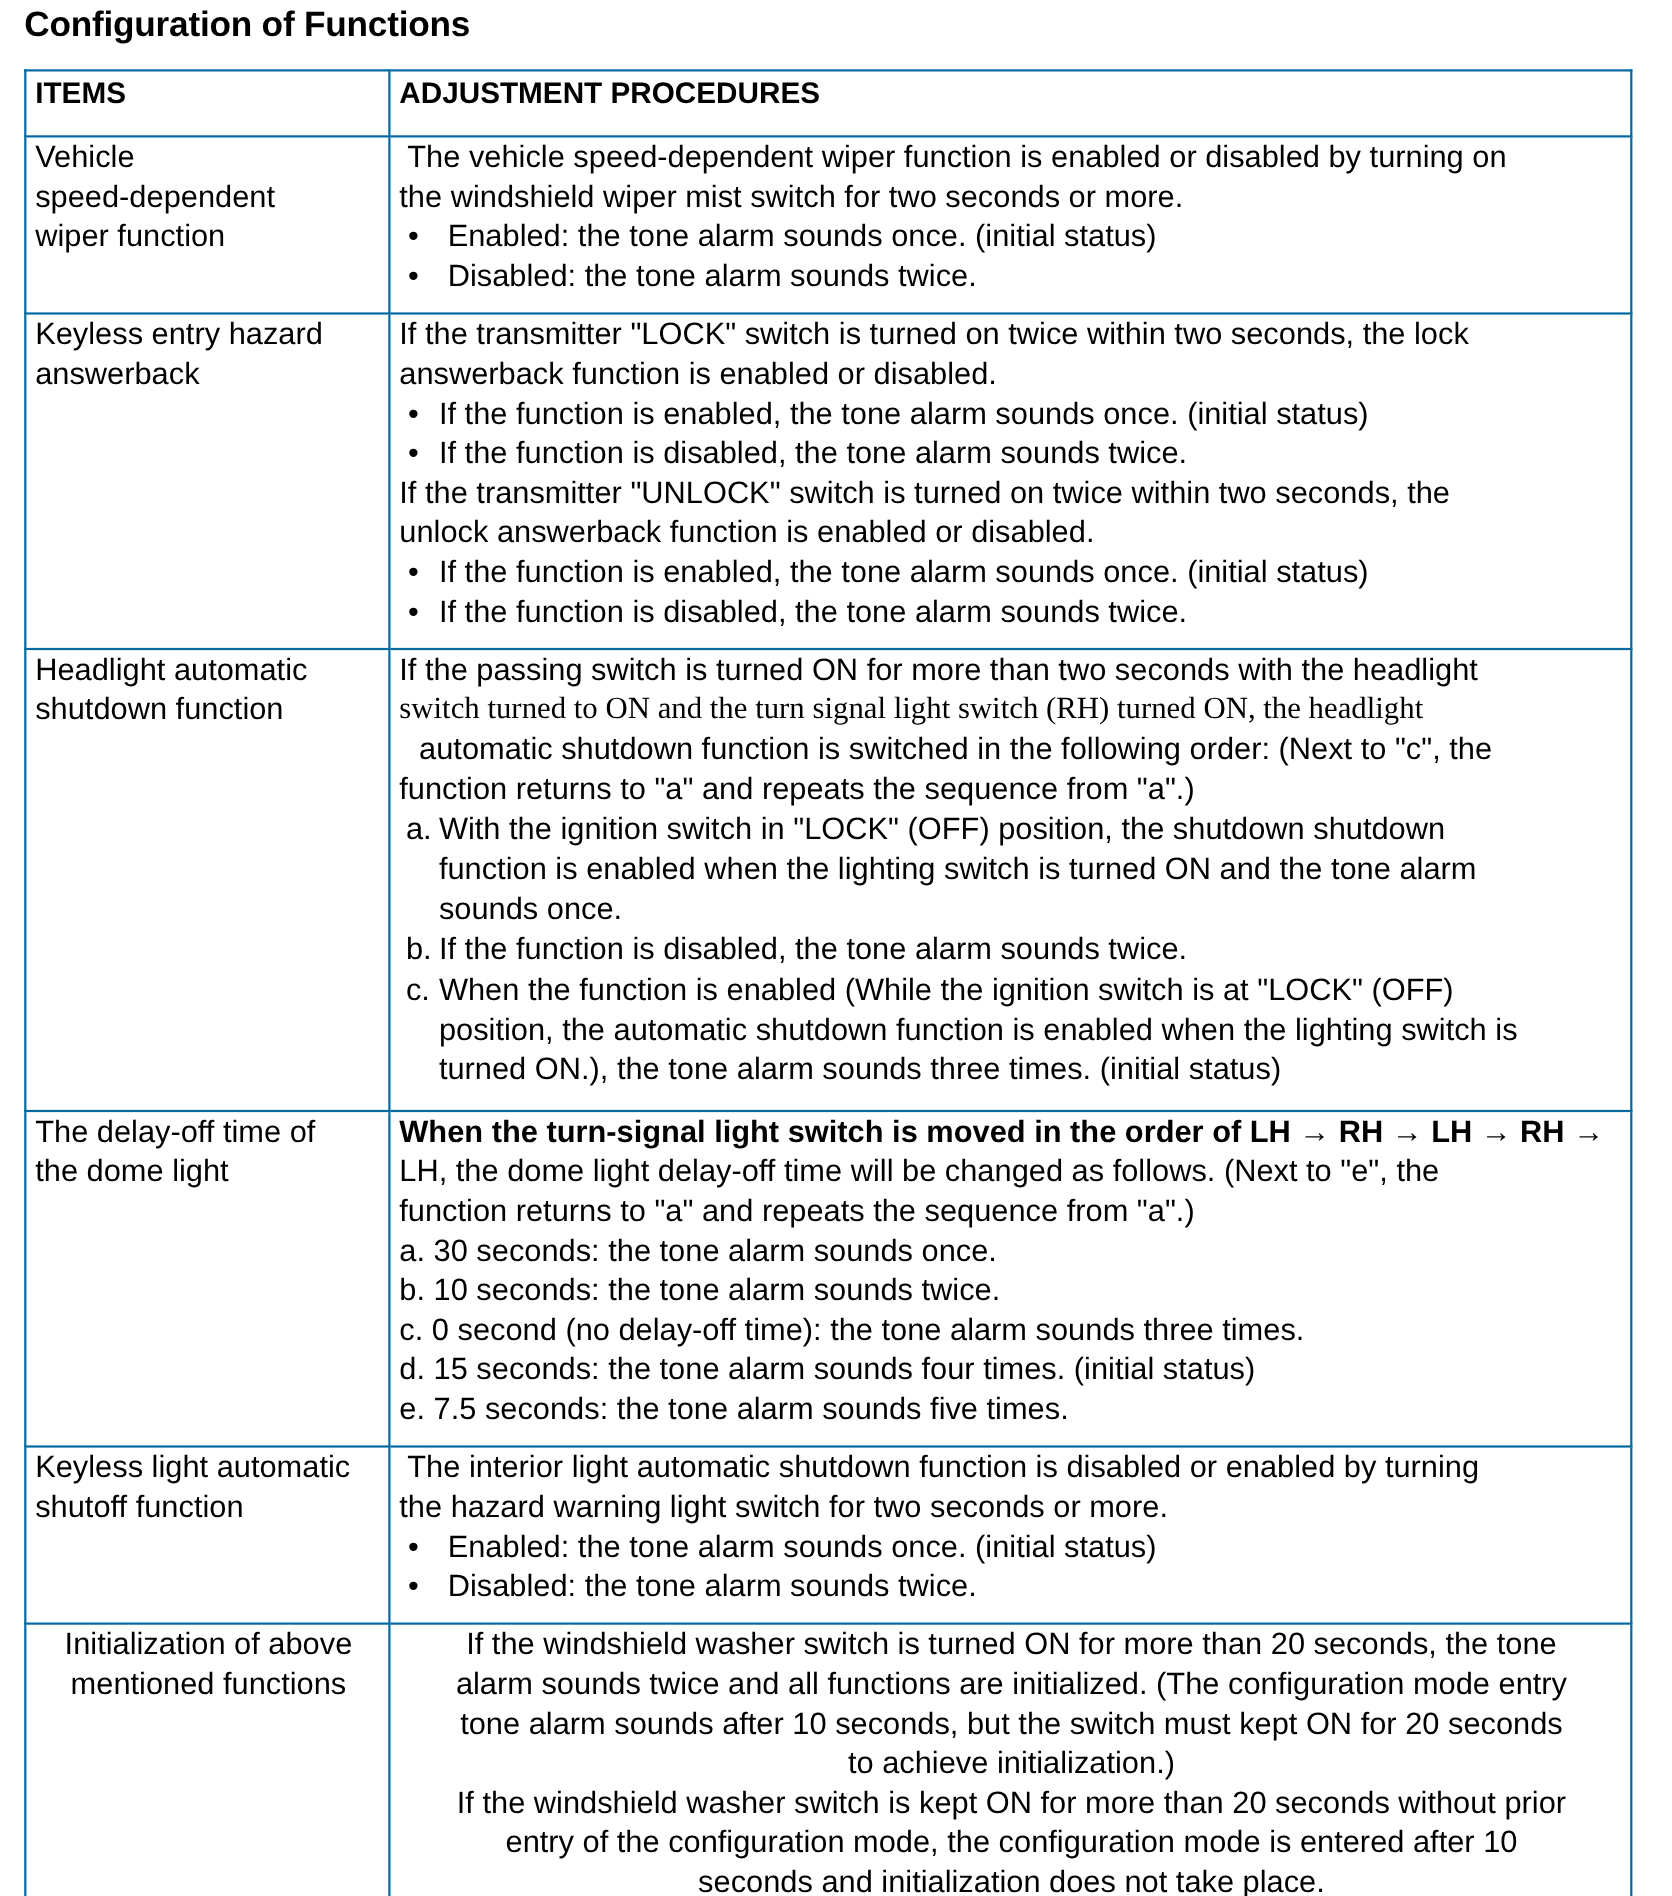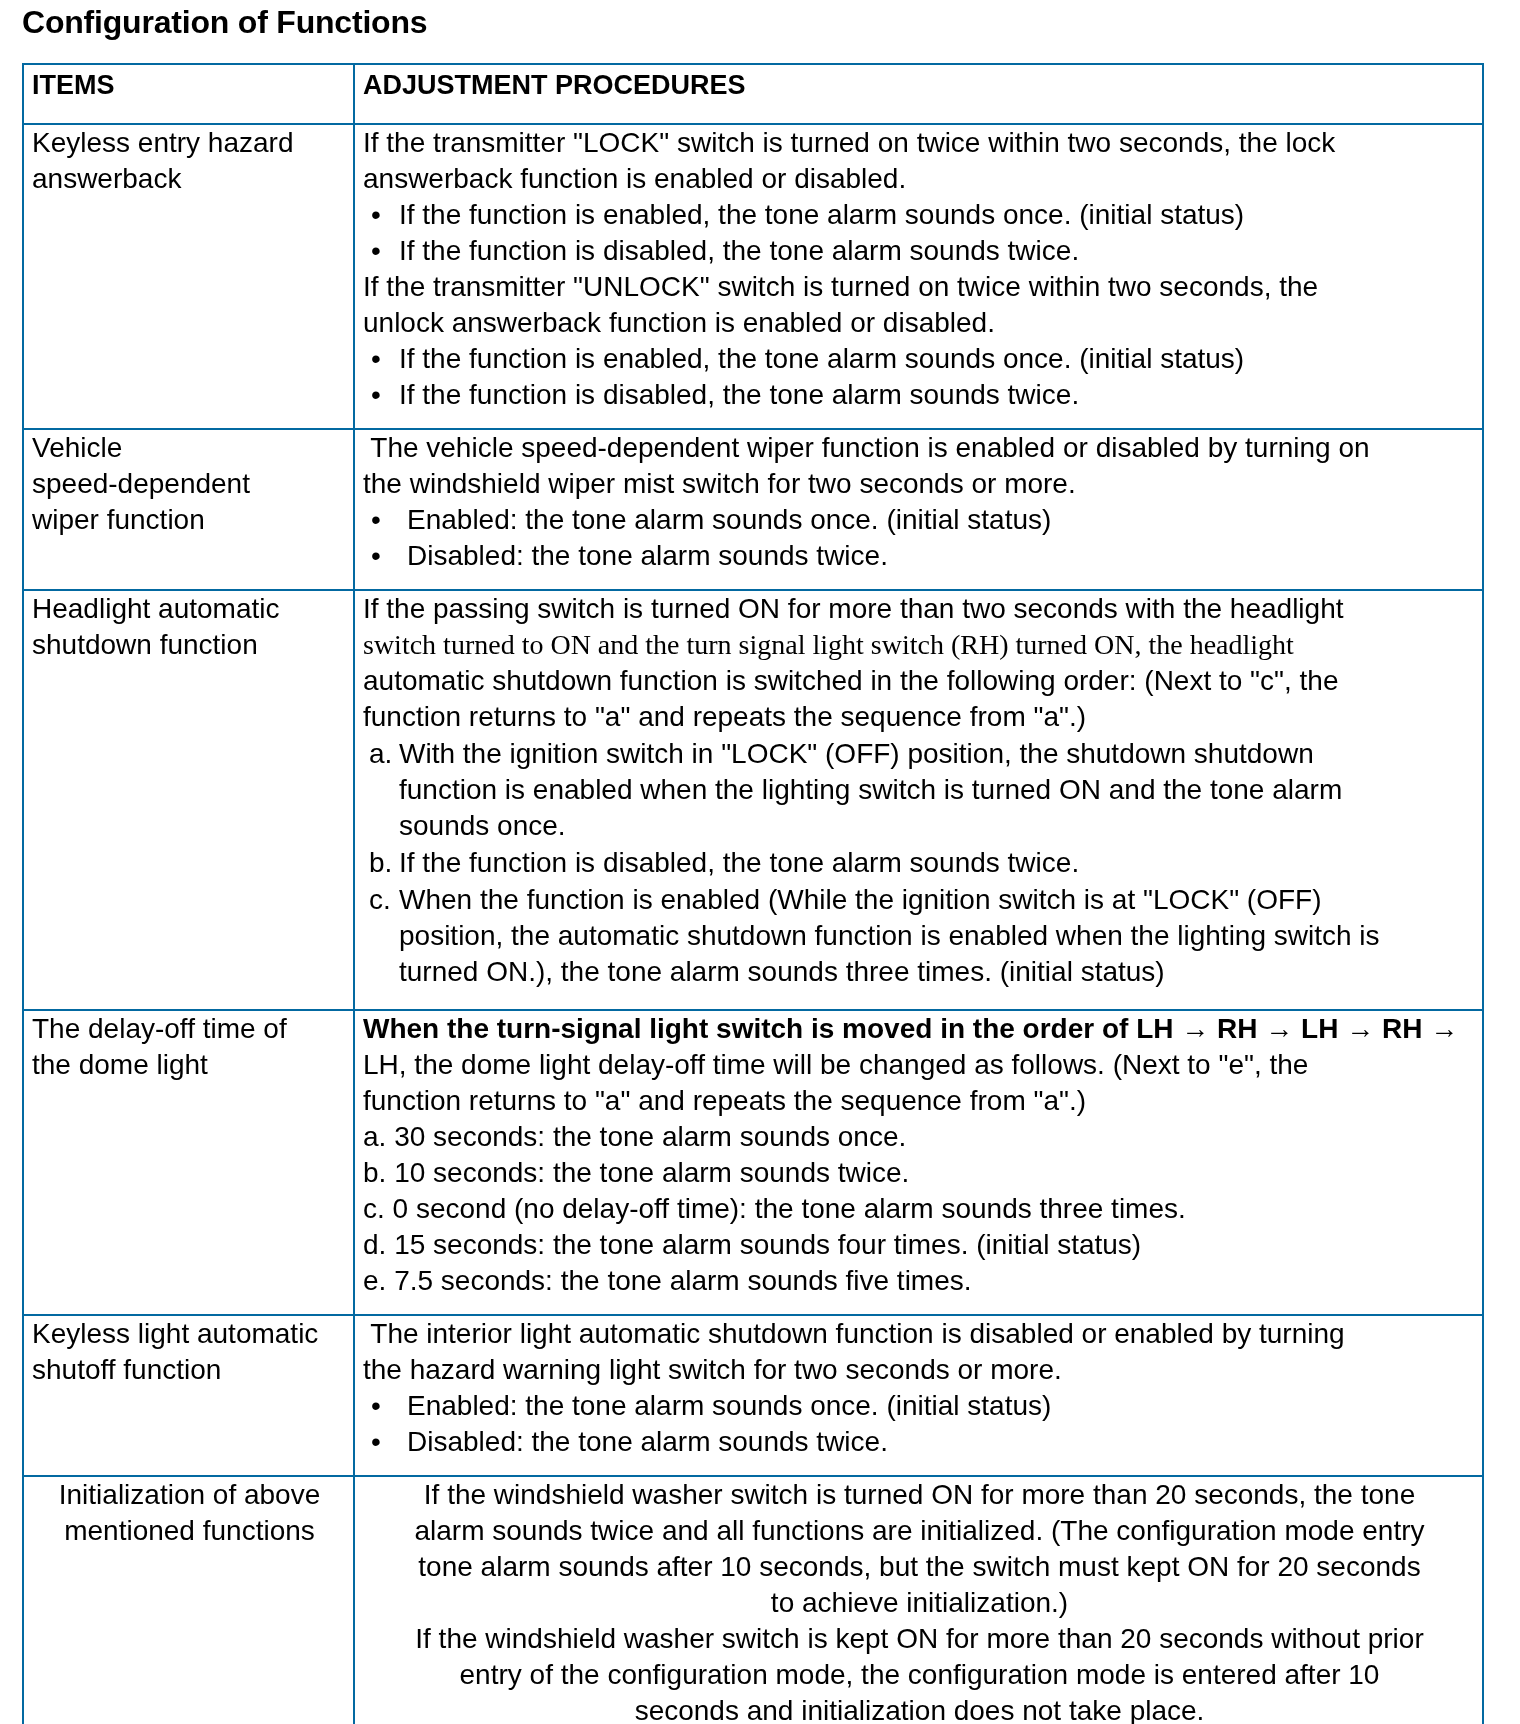--- a/index.html
+++ b/index.html
@@ -34,58 +34,58 @@
       <col class="c1">
       <col class="c2">
     </colgroup>
   <thead>
     <tr>
       <th>ITEMS</th>
       <th>ADJUSTMENT PROCEDURES</th>
     </tr>
   </thead>
   <tbody id="rows">
+      <tr style="height: 155px;">
+        <td class="item">
+          <span class="ln">Vehicle</span>
+          <span class="ln">speed-dependent</span>
+          <span class="ln">wiper function</span>
+        </td>
+        <td class="proc">
+          <span class="ln" style="white-space: pre;"> The vehicle speed-dependent wiper function is enabled or disabled by turning on</span>
+          <span class="ln" style="white-space: pre;">the windshield wiper mist switch for two seconds or more.</span>
+          <span class="bul bul2"><span class="dot">•</span><span>Enabled: the tone alarm sounds once. (initial status)</span></span>
+          <span class="bul bul2"><span class="dot">•</span><span>Disabled: the tone alarm sounds twice.</span></span>
+        </td>
+      </tr>
       <tr style="height: 299px;">
         <td class="item">
           <span class="ln">Keyless entry hazard</span>
           <span class="ln">answerback</span>
         </td>
         <td class="proc">
           <span class="ln" style="white-space: pre;">If the transmitter "LOCK" switch is turned on twice within two seconds, the lock</span>
           <span class="ln" style="white-space: pre;">answerback function is enabled or disabled.</span>
           <span class="bul"><span class="dot">•</span><span>If the function is enabled, the tone alarm sounds once. (initial status)</span></span>
           <span class="bul"><span class="dot">•</span><span>If the function is disabled, the tone alarm sounds twice.</span></span>
           <span class="ln" style="white-space: pre;">If the transmitter "UNLOCK" switch is turned on twice within two seconds, the</span>
           <span class="ln" style="white-space: pre;">unlock answerback function is enabled or disabled.</span>
           <span class="bul"><span class="dot">•</span><span>If the function is enabled, the tone alarm sounds once. (initial status)</span></span>
           <span class="bul"><span class="dot">•</span><span>If the function is disabled, the tone alarm sounds twice.</span></span>
         </td>
       </tr>
-      <tr style="height: 155px;">
-        <td class="item">
-          <span class="ln">Vehicle</span>
-          <span class="ln">speed-dependent</span>
-          <span class="ln">wiper function</span>
-        </td>
-        <td class="proc">
-          <span class="ln" style="white-space: pre;"> The vehicle speed-dependent wiper function is enabled or disabled by turning on</span>
-          <span class="ln" style="white-space: pre;">the windshield wiper mist switch for two seconds or more.</span>
-          <span class="bul bul2"><span class="dot">•</span><span>Enabled: the tone alarm sounds once. (initial status)</span></span>
-          <span class="bul bul2"><span class="dot">•</span><span>Disabled: the tone alarm sounds twice.</span></span>
-        </td>
-      </tr>
       <tr style="height: 420px;">
         <td class="item">
           <span class="ln">Headlight automatic</span>
           <span class="ln">shutdown function</span>
         </td>
         <td class="proc">
           <span class="ln" style="white-space: pre;">If the passing switch is turned ON for more than two seconds with the headlight</span>
           <span class="ln" style="white-space: pre; font-family: Liberation Serif, serif;">switch turned to ON and the turn signal light switch (RH) turned ON, the headlight</span>
-          <span class="ln" style="white-space: pre;">automatic shutdown function is switched in the following order: (Next to "c", the</span>
+          <span class="ln" style="white-space: pre; margin-left: 18px;">automatic shutdown function is switched in the following order: (Next to "c", the</span>
           <span class="ln" style="white-space: pre;">function returns to "a" and repeats the sequence from "a".)</span>
           <span class="alpha" style="margin-top: 1px; margin-bottom: 1px;">
             <span class="ln"><span class="lbl">a.</span><span>With the ignition switch in "LOCK" (OFF) position, the shutdown shutdown</span></span>
             <span class="ln" style="padding-left: 30px;">function is enabled when the lighting switch is turned ON and the tone alarm</span>
             <span class="ln" style="padding-left: 30px;">sounds once.</span>
           </span>
           <span class="alpha" style="margin-top: 1px; margin-bottom: 1px;">
             <span class="ln"><span class="lbl">b.</span><span>If the function is disabled, the tone alarm sounds twice.</span></span>
           </span>
           <span class="alpha" style="margin-top: 1px; margin-bottom: 1px;">

